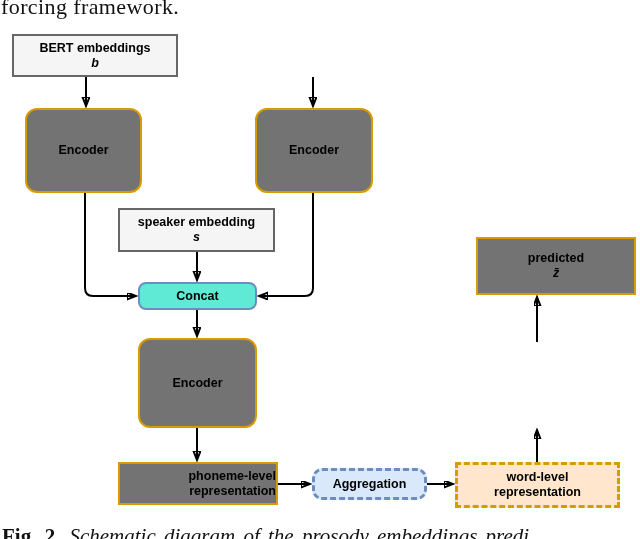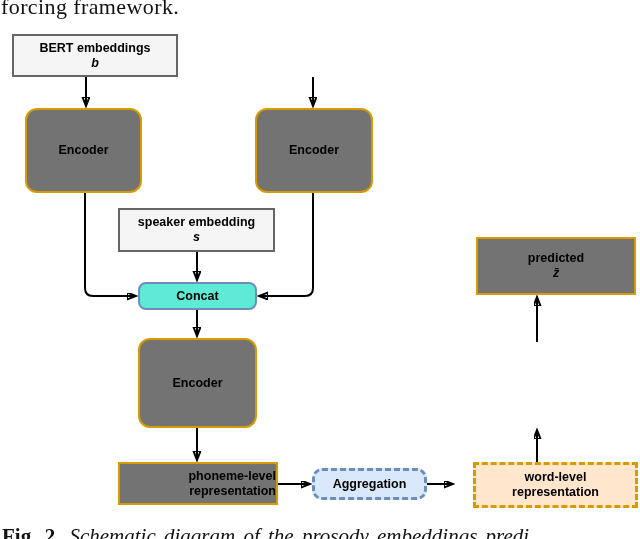--- a/index.html
+++ b/index.html
@@ -78,21 +78,21 @@
 
   <div class="node orange" style="left:118px;top:462px;width:160px;height:43px;align-items:flex-end;">
     <div>phoneme-level</div>
     <div>representation</div>
   </div>
 
   <div class="node dashed-blue r6" style="left:312px;top:468px;width:115px;height:32px;">
     <div>Aggregation</div>
   </div>
 
-  <div class="node dashed-orange" style="left:455px;top:462px;width:165px;height:46px;margin-left:18px;">
+  <div class="node dashed-orange" style="left:455px;top:462px;width:165px;height:46px;">
     <div>word-level</div>
     <div>representation</div>
   </div>
 
 
   <div class="node orange" style="left:476px;top:237px;width:160px;height:58px;">
     <div>predicted</div>
     <div class="sym">z̄</div>
   </div>
 

